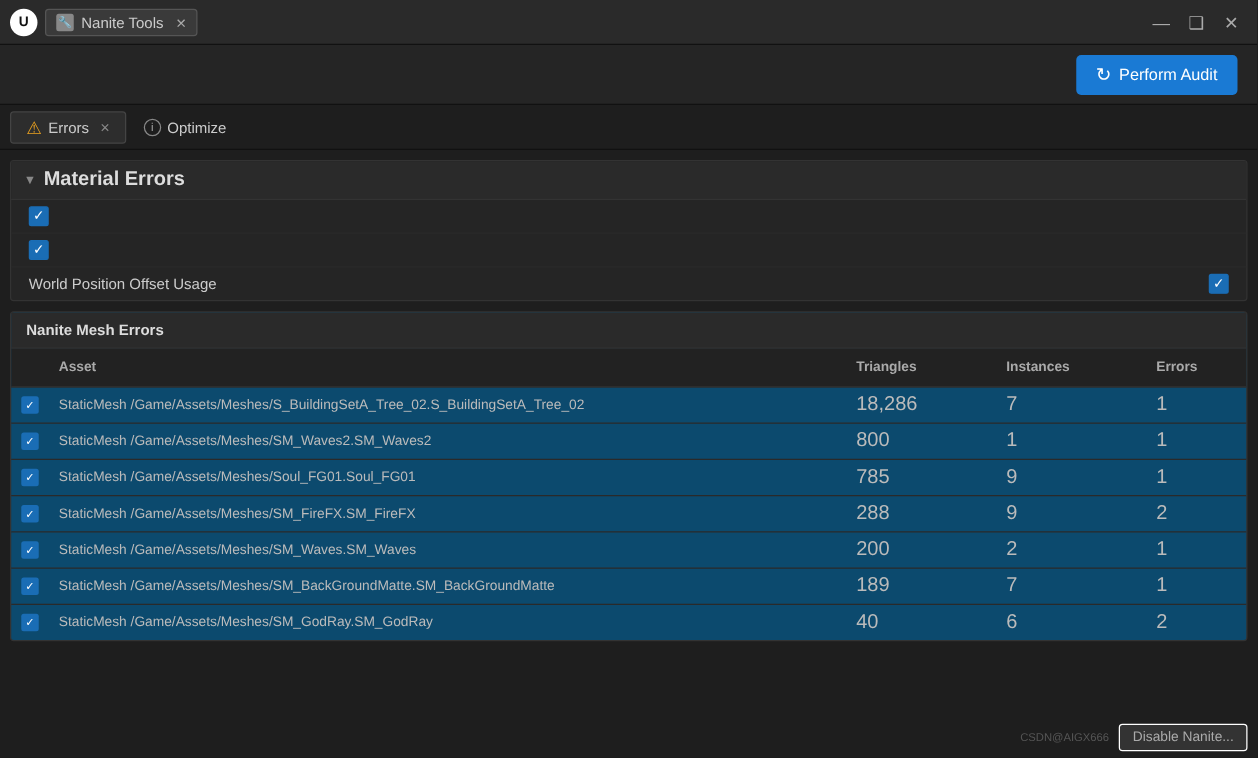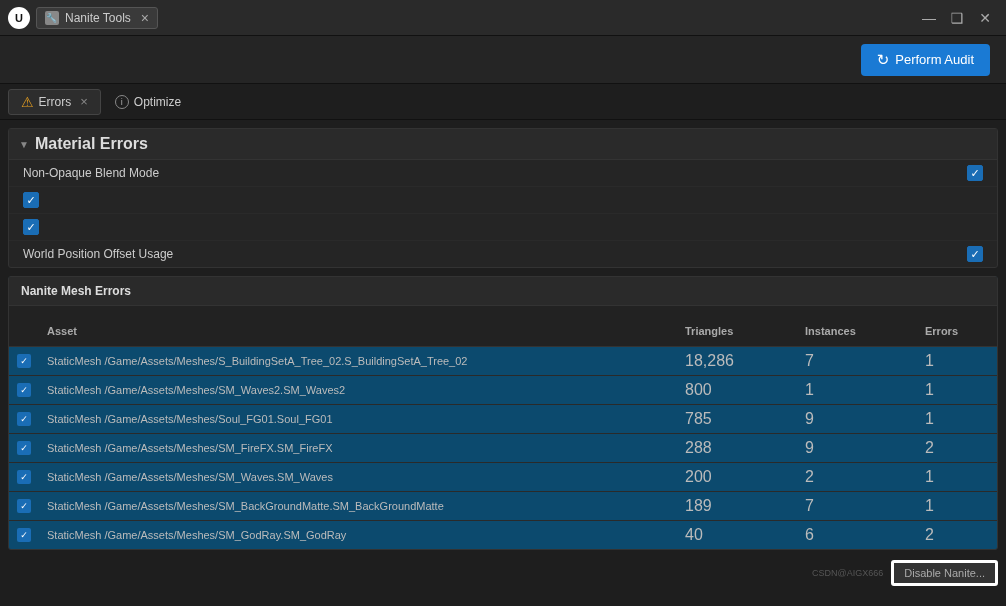--- a/index.html
+++ b/index.html
@@ -246,21 +246,20 @@
       grid-template-columns: 30px 1fr 120px 120px 80px;
       background: #222;
       border-bottom: 1px solid #333;
       padding: 5px 0;
     }
     .th {
       padding: 4px 8px;
       font-size: 11px;
       color: #aaa;
       font-weight: 600;
-      margin-top: 10px;
     }
     .table-row {
       display: grid;
       grid-template-columns: 30px 1fr 120px 120px 80px;
       border-bottom: 1px solid #2a2a2a;
       align-items: center;
     }
     .table-row:last-child { border-bottom: none; }
     .td {
       padding: 5px 8px;
@@ -287,34 +286,34 @@
     .row-checkbox::after {
       content: '✓';
       color: white;
       font-size: 9px;
       line-height: 1;
     }
 
     
     .bottom-bar {
       position: absolute;
-      bottom: 16px;
+      bottom: 1px;
       right: 0;
       padding: 4px 8px;
       display: flex;
       align-items: center;
       gap: 8px;
     }
     .watermark {
       font-size: 9px;
       color: #555;
     }
     .disable-nanite-btn {
       background: #333;
-      border: 3px solid #ffffff;
+      border: 1px solid #ffffff;
       color: #aaa;
       border-radius: 3px;
       padding: 4px 10px;
       font-size: 11px;
       cursor: pointer;
     }
   </style>
 </head>
 <body>
 
@@ -355,24 +354,20 @@
 
 <div class="main-content">
 
   <div class="section-panel">
     <div class="section-header">
       <span class="section-arrow">▼</span>
       <span class="section-title">Material Errors</span>
     </div>
     <div class="section-body">
 
-      <div class="check-row">
-        <label>Non-Opaque Blend Mode</label>
-        <div class="checkbox-blue"></div>
-      </div>
       <div class="check-row">
         <div class="checkbox-blue"></div>
       </div>
       <div class="check-row">
         <div class="checkbox-blue"></div>
       </div>
       <div class="check-row">
         <label>World Position Offset Usage</label>
         <div class="checkbox-blue"></div>
       </div>

